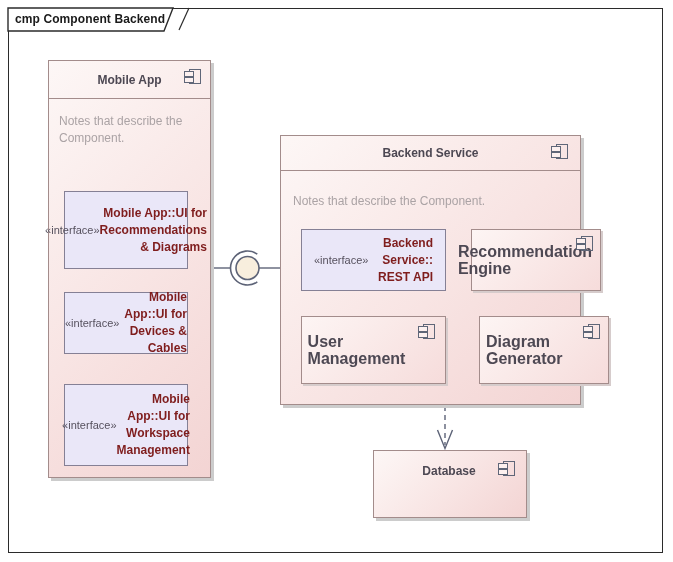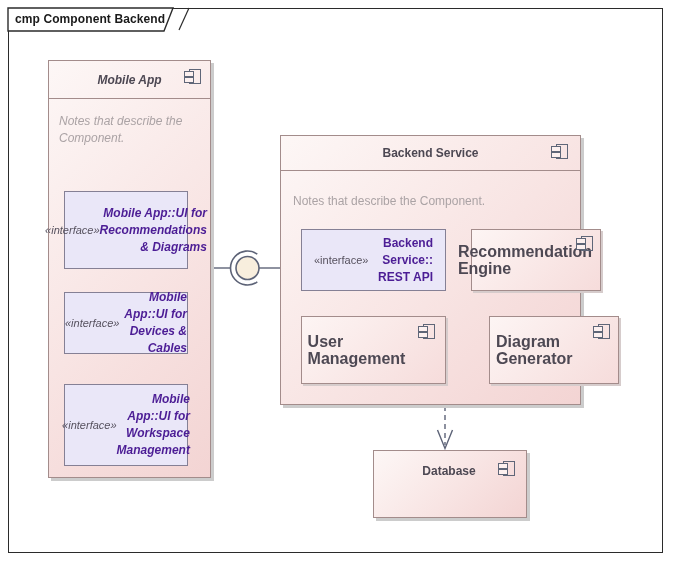--- a/index.html
+++ b/index.html
@@ -30,21 +30,21 @@
   .note{
     position:absolute;font-size:12px;line-height:17px;color:#aba3a5;
   }
   
   .iface{
     position:absolute;box-sizing:border-box;background:#eae7f8;border:1px solid #858095;
     display:flex;flex-direction:row;align-items:center;justify-content:center;
     text-align:right;line-height:17px;
   }
   .iface .stereo{font-size:11px;color:#56515e;}
-  .iface .iname{font-size:12px;font-weight:bold;color:#4c1d95;}
+  .iface .iname{font-size:12px;font-weight:bold;color:#7f1d1d;}
   
   .inner-comp{
     position:absolute;box-sizing:border-box;
     background:linear-gradient(135deg,#fdf5f4 0%,#f6dcdb 100%);
     border:1px solid #a38c8b;box-shadow:2px 2px 0 #d6cccc;
     display:flex;align-items:center;justify-content:center;text-align:left;
     font-size:16px;font-weight:bold;color:#4d4853;line-height:17px;
   }
   .inner-comp .nm{display:block;}
   
@@ -83,21 +83,21 @@
     </g>
 
     <g>
       <line x1="445" y1="406" x2="445" y2="445" stroke="#5d6377" stroke-width="1.4" stroke-dasharray="5,4"></line>
       <polyline points="437.5,430 445,448.5 452.5,430" fill="none" stroke="#5d6377" stroke-width="1.4"></polyline>
     </g>
   </svg>
 
   <div class="tab-label">cmp Component Backend</div>
 
-  <div class="comp" style="left:48px;top:60px;width:163px;height:418px;font-style:italic;">
+  <div class="comp" style="left:48px;top:60px;width:163px;height:418px;">
     <div class="comp-header" style="height:37px;">
       <span>Mobile App</span>
       <span class="cicon"></span>
     </div>
     <div class="note" style="left:10px;top:52px;width:150px;">Notes that describe the Component.</div>
 
     <div class="iface" style="left:15px;top:130px;width:124px;height:78px;">
       <span class="stereo">«interface»</span>
       <span class="iname">Mobile App::UI for Recommendations &amp; Diagrams</span>
     </div>
@@ -128,21 +128,21 @@
     <div class="inner-comp" style="left:190px;top:93px;width:130px;height:62px;padding:0 26px 0 4px;">
       <span class="nm">Recommendation Engine</span>
       <span class="cicon" style="top:6px;right:7px;"></span>
     </div>
 
     <div class="inner-comp" style="left:20px;top:180px;width:145px;height:68px;padding:0 44px 0 10px;">
       <span class="nm">User Management</span>
       <span class="cicon" style="top:7px;right:10px;"></span>
     </div>
 
-    <div class="inner-comp" style="left:208px;top:180px;width:130px;height:68px;padding:0 36px 0 6px;">
+    <div class="inner-comp" style="left:198px;top:180px;width:130px;height:68px;padding:0 36px 0 6px;">
       <span class="nm">Diagram Generator</span>
       <span class="cicon" style="top:7px;right:8px;"></span>
     </div>
   </div>
 
   <div class="comp" style="left:373px;top:450px;width:154px;height:68px;">
     <div class="db-title">Database</div>
     <span class="cicon" style="top:10px;right:11px;"></span>
   </div>
 

